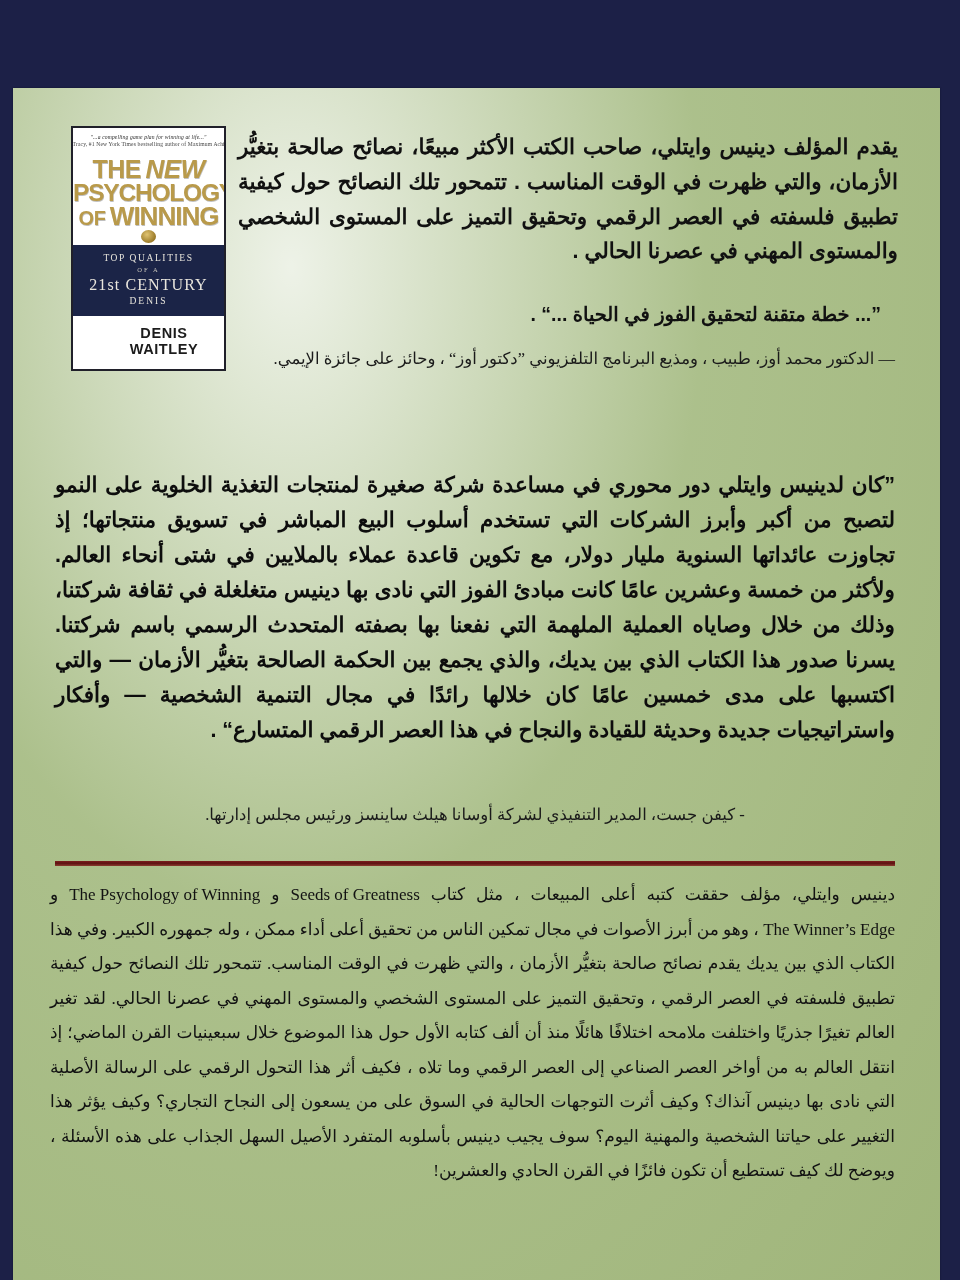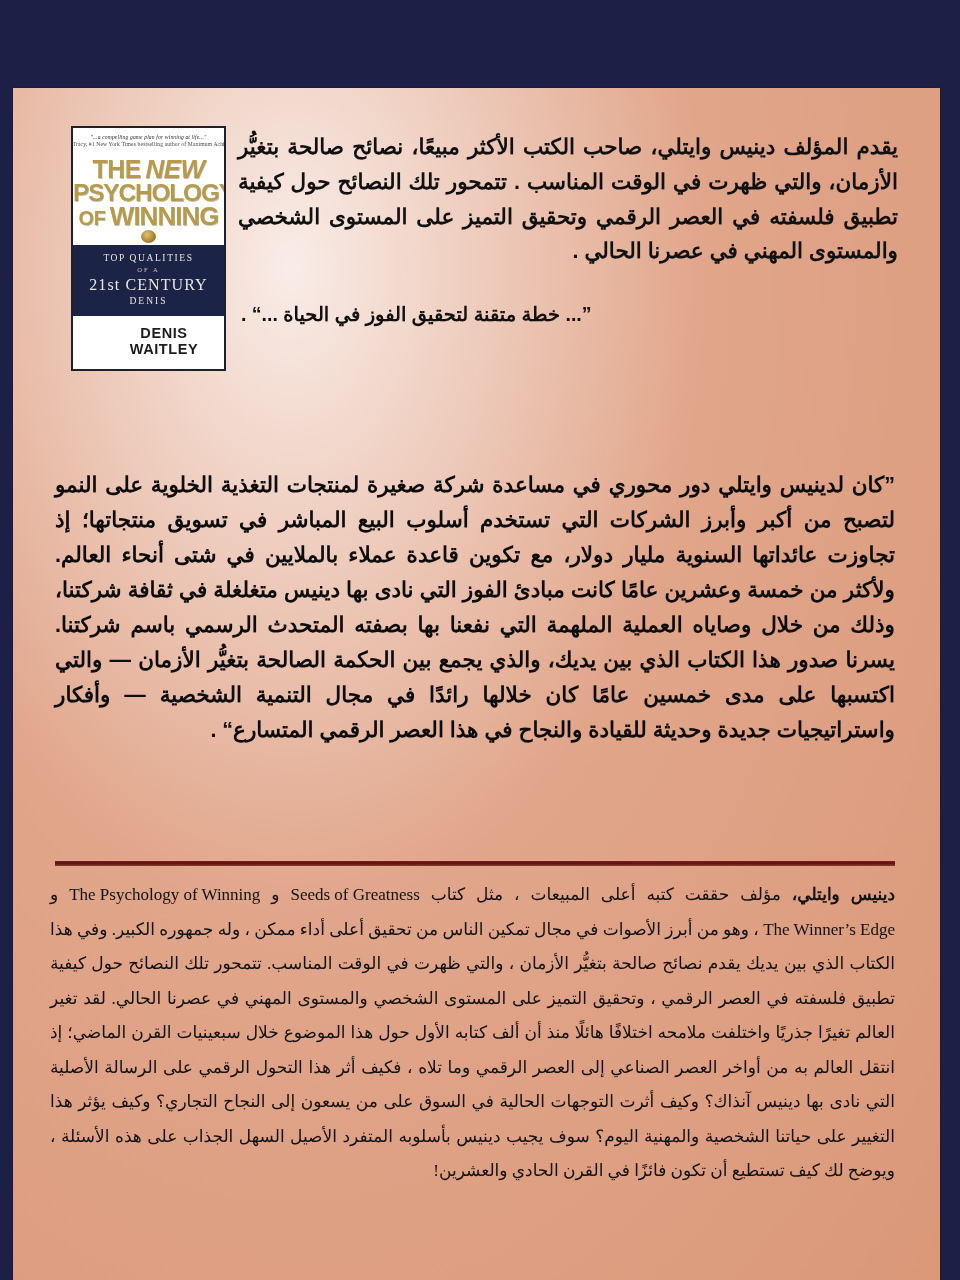--- a/index.html
+++ b/index.html
@@ -16,21 +16,21 @@
     position: relative;
   }
 
   
   .page-sheet {
     position: absolute;
     left: 13px;
     top: 88px;
     width: 927px;
     height: 1192px;
-    background: #c2410c;
+    background: #4d7c0f;
     box-shadow: 0 0 2px rgba(0,0,0,0.35);
     overflow: hidden;
   }
   .page-inner {
     position: absolute;
     left: 0;
     top: 0;
     width: 927px;
     height: 1192px;
     padding: 0;
@@ -170,29 +170,29 @@
     font-size: 21.5px;
     line-height: 1.62;
     color: #111111;
     text-align: justify;
     direction: rtl;
   }
 
   
   .quote-one {
     position: absolute;
-    right: 39px;
+    right: 59px;
     top: 212px;
     width: 660px;
     font-family: "Liberation Sans", sans-serif;
     font-weight: 700;
     font-size: 19.5px;
     line-height: 1.5;
     color: #111111;
-    text-align: left;
+    text-align: right;
     direction: rtl;
   }
   .quote-one-attr {
     position: absolute;
     right: 45px;
     top: 256px;
     width: 645px;
     font-family: "Liberation Serif", serif;
     font-size: 16.5px;
     line-height: 1.85;
@@ -245,21 +245,21 @@
     top: 790px;
     width: 845px;
     font-family: "Liberation Serif", serif;
     font-size: 17px;
     line-height: 2.03;
     color: #121212;
     text-align: justify;
     direction: rtl;
   }
   .bio-block .name {
-    font-weight: 700;
+    font-weight: 400;
   }
   .ltr-title {
     direction: ltr;
     unicode-bidi: embed;
     display: inline-block;
     font-family: "Liberation Serif", serif;
   }
 </style>
 </head>
 <body style="background: rgb(28, 32, 71);">
@@ -288,23 +288,25 @@
           <div class="l2">OF A</div>
           <div class="l3">21st CENTURY</div>
           <div class="l4">DENIS</div>
         </div>
         <div class="cover-author">DENIS WAITLEY</div>
       </div>
 
       <div class="intro-para">يقدم المؤلف دينيس وايتلي، صاحب الكتب الأكثر مبيعًا، نصائح صالحة بتغيُّر الأزمان، والتي ظهرت في الوقت المناسب . تتمحور تلك النصائح حول كيفية تطبيق فلسفته في العصر الرقمي وتحقيق التميز على المستوى الشخصي والمستوى المهني في عصرنا الحالي .</div>
 
       <div class="quote-one">”... خطة متقنة لتحقيق الفوز في الحياة ...“ .</div>
+      <div class="quote-one-attr">— الدكتور محمد أوز، طبيب ، ومذيع البرنامج التلفزيوني ”دكتور أوز“ ، وحائز على جائزة الإيمي.</div>
     </div>
 
     <div class="quote-two">”كان لدينيس وايتلي دور محوري في مساعدة شركة صغيرة لمنتجات التغذية الخلوية على النمو لتصبح من أكبر وأبرز الشركات التي تستخدم أسلوب البيع المباشر في تسويق منتجاتها؛ إذ تجاوزت عائداتها السنوية مليار دولار، مع تكوين قاعدة عملاء بالملايين في شتى أنحاء العالم. ولأكثر من خمسة وعشرين عامًا كانت مبادئ الفوز التي نادى بها دينيس متغلغلة في ثقافة شركتنا، وذلك من خلال وصاياه العملية الملهمة التي نفعنا بها بصفته المتحدث الرسمي باسم شركتنا. يسرنا صدور هذا الكتاب الذي بين يديك، والذي يجمع بين الحكمة الصالحة بتغيُّر الأزمان — والتي اكتسبها على مدى خمسين عامًا كان خلالها رائدًا في مجال التنمية الشخصية — وأفكار واستراتيجيات جديدة وحديثة للقيادة والنجاح في هذا العصر الرقمي المتسارع“ .</div>
+    <div class="quote-two-attr">- كيفن جست، المدير التنفيذي لشركة أوسانا هيلث ساينسز ورئيس مجلس إدارتها.</div>
 
     <div class="divider"></div>
 
     <div class="bio-block">
       <span class="name">دينيس وايتلي،</span><span> مؤلف حققت كتبه أعلى المبيعات ، مثل كتاب </span><span class="ltr-title">Seeds of Greatness</span><span> و </span><span class="ltr-title">The Psychology of Winning</span><span> و</span><span class="ltr-title">The Winner’s Edge</span><span> ، وهو من أبرز الأصوات في مجال تمكين الناس من تحقيق أعلى أداء ممكن ، وله جمهوره الكبير. وفي هذا الكتاب الذي بين يديك يقدم نصائح صالحة بتغيُّر الأزمان ، والتي ظهرت في الوقت المناسب. تتمحور تلك النصائح حول كيفية تطبيق فلسفته في العصر الرقمي ، وتحقيق التميز على المستوى الشخصي والمستوى المهني في عصرنا الحالي. لقد تغير العالم تغيرًا جذريًا واختلفت ملامحه اختلافًا هائلًا منذ أن ألف كتابه الأول حول هذا الموضوع خلال سبعينيات القرن الماضي؛ إذ انتقل العالم به من أواخر العصر الصناعي إلى العصر الرقمي وما تلاه ، فكيف أثر هذا التحول الرقمي على الرسالة الأصلية التي نادى بها دينيس آنذاك؟ وكيف أثرت التوجهات الحالية في السوق على من يسعون إلى النجاح التجاري؟ وكيف يؤثر هذا التغيير على حياتنا الشخصية والمهنية اليوم؟ سوف يجيب دينيس بأسلوبه المتفرد الأصيل السهل الجذاب على هذه الأسئلة ، ويوضح لك كيف تستطيع أن تكون فائزًا في القرن الحادي والعشرين!</span>
     </div>
 
   </div>
 </div>
 

